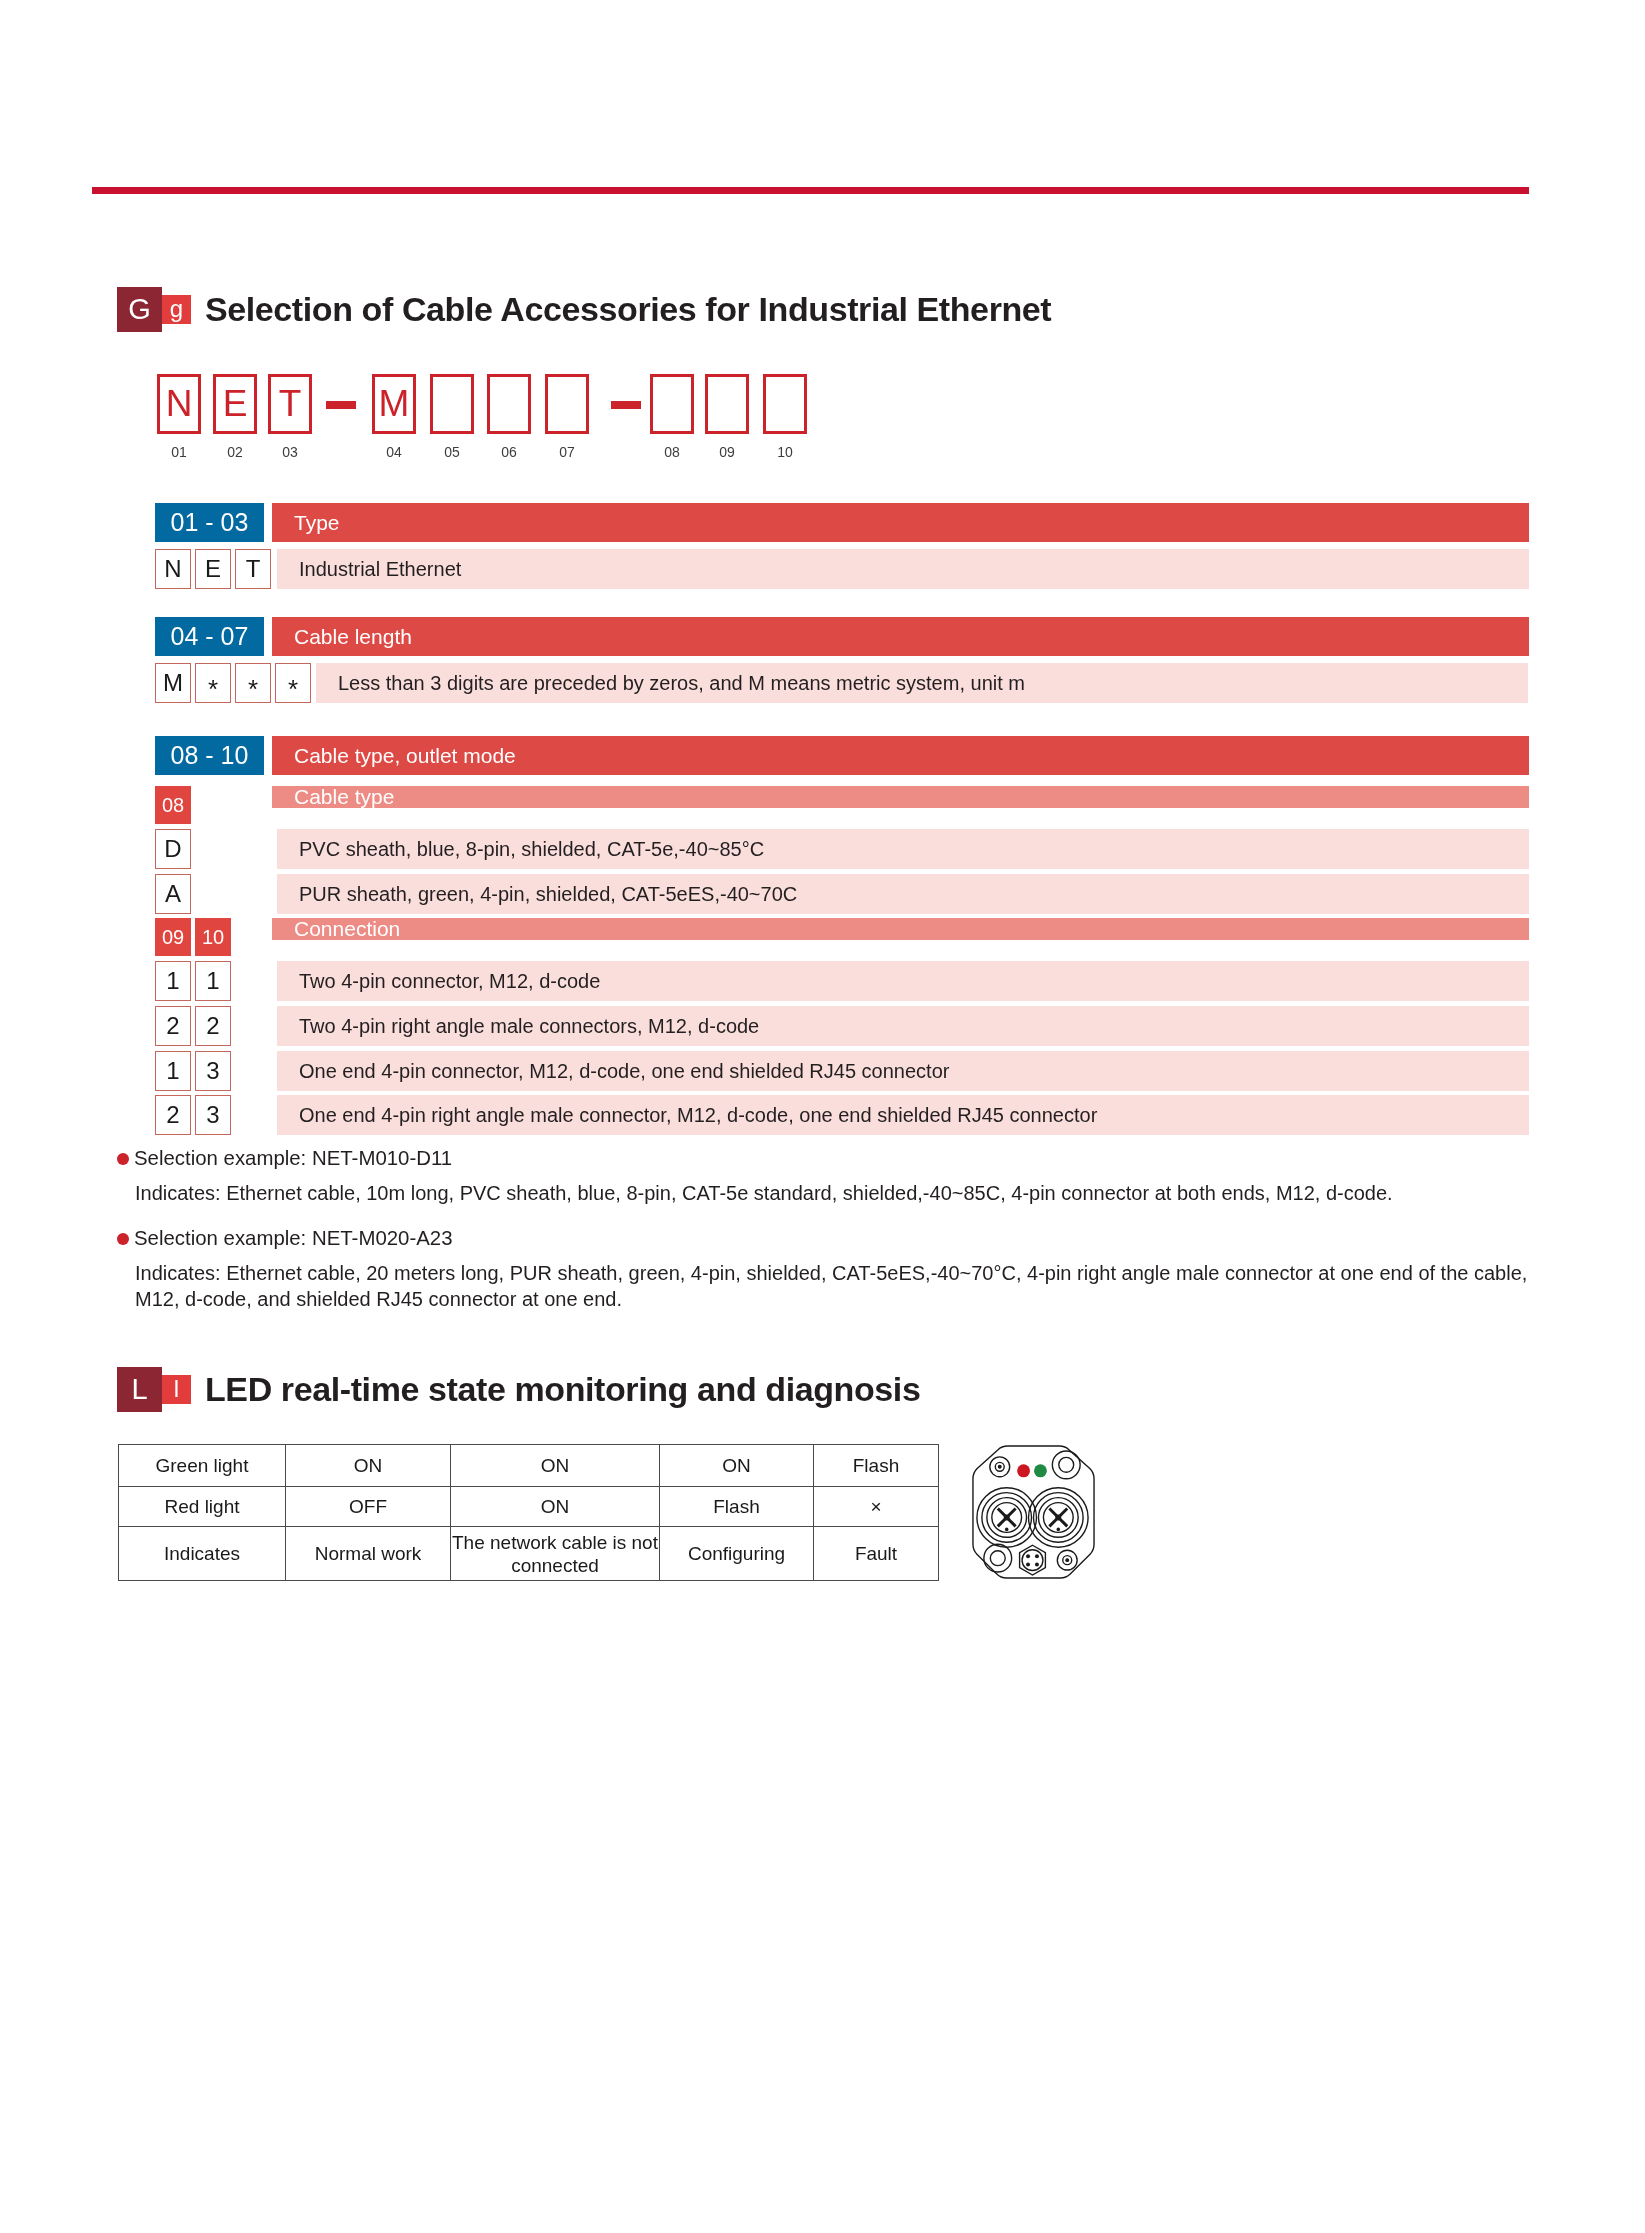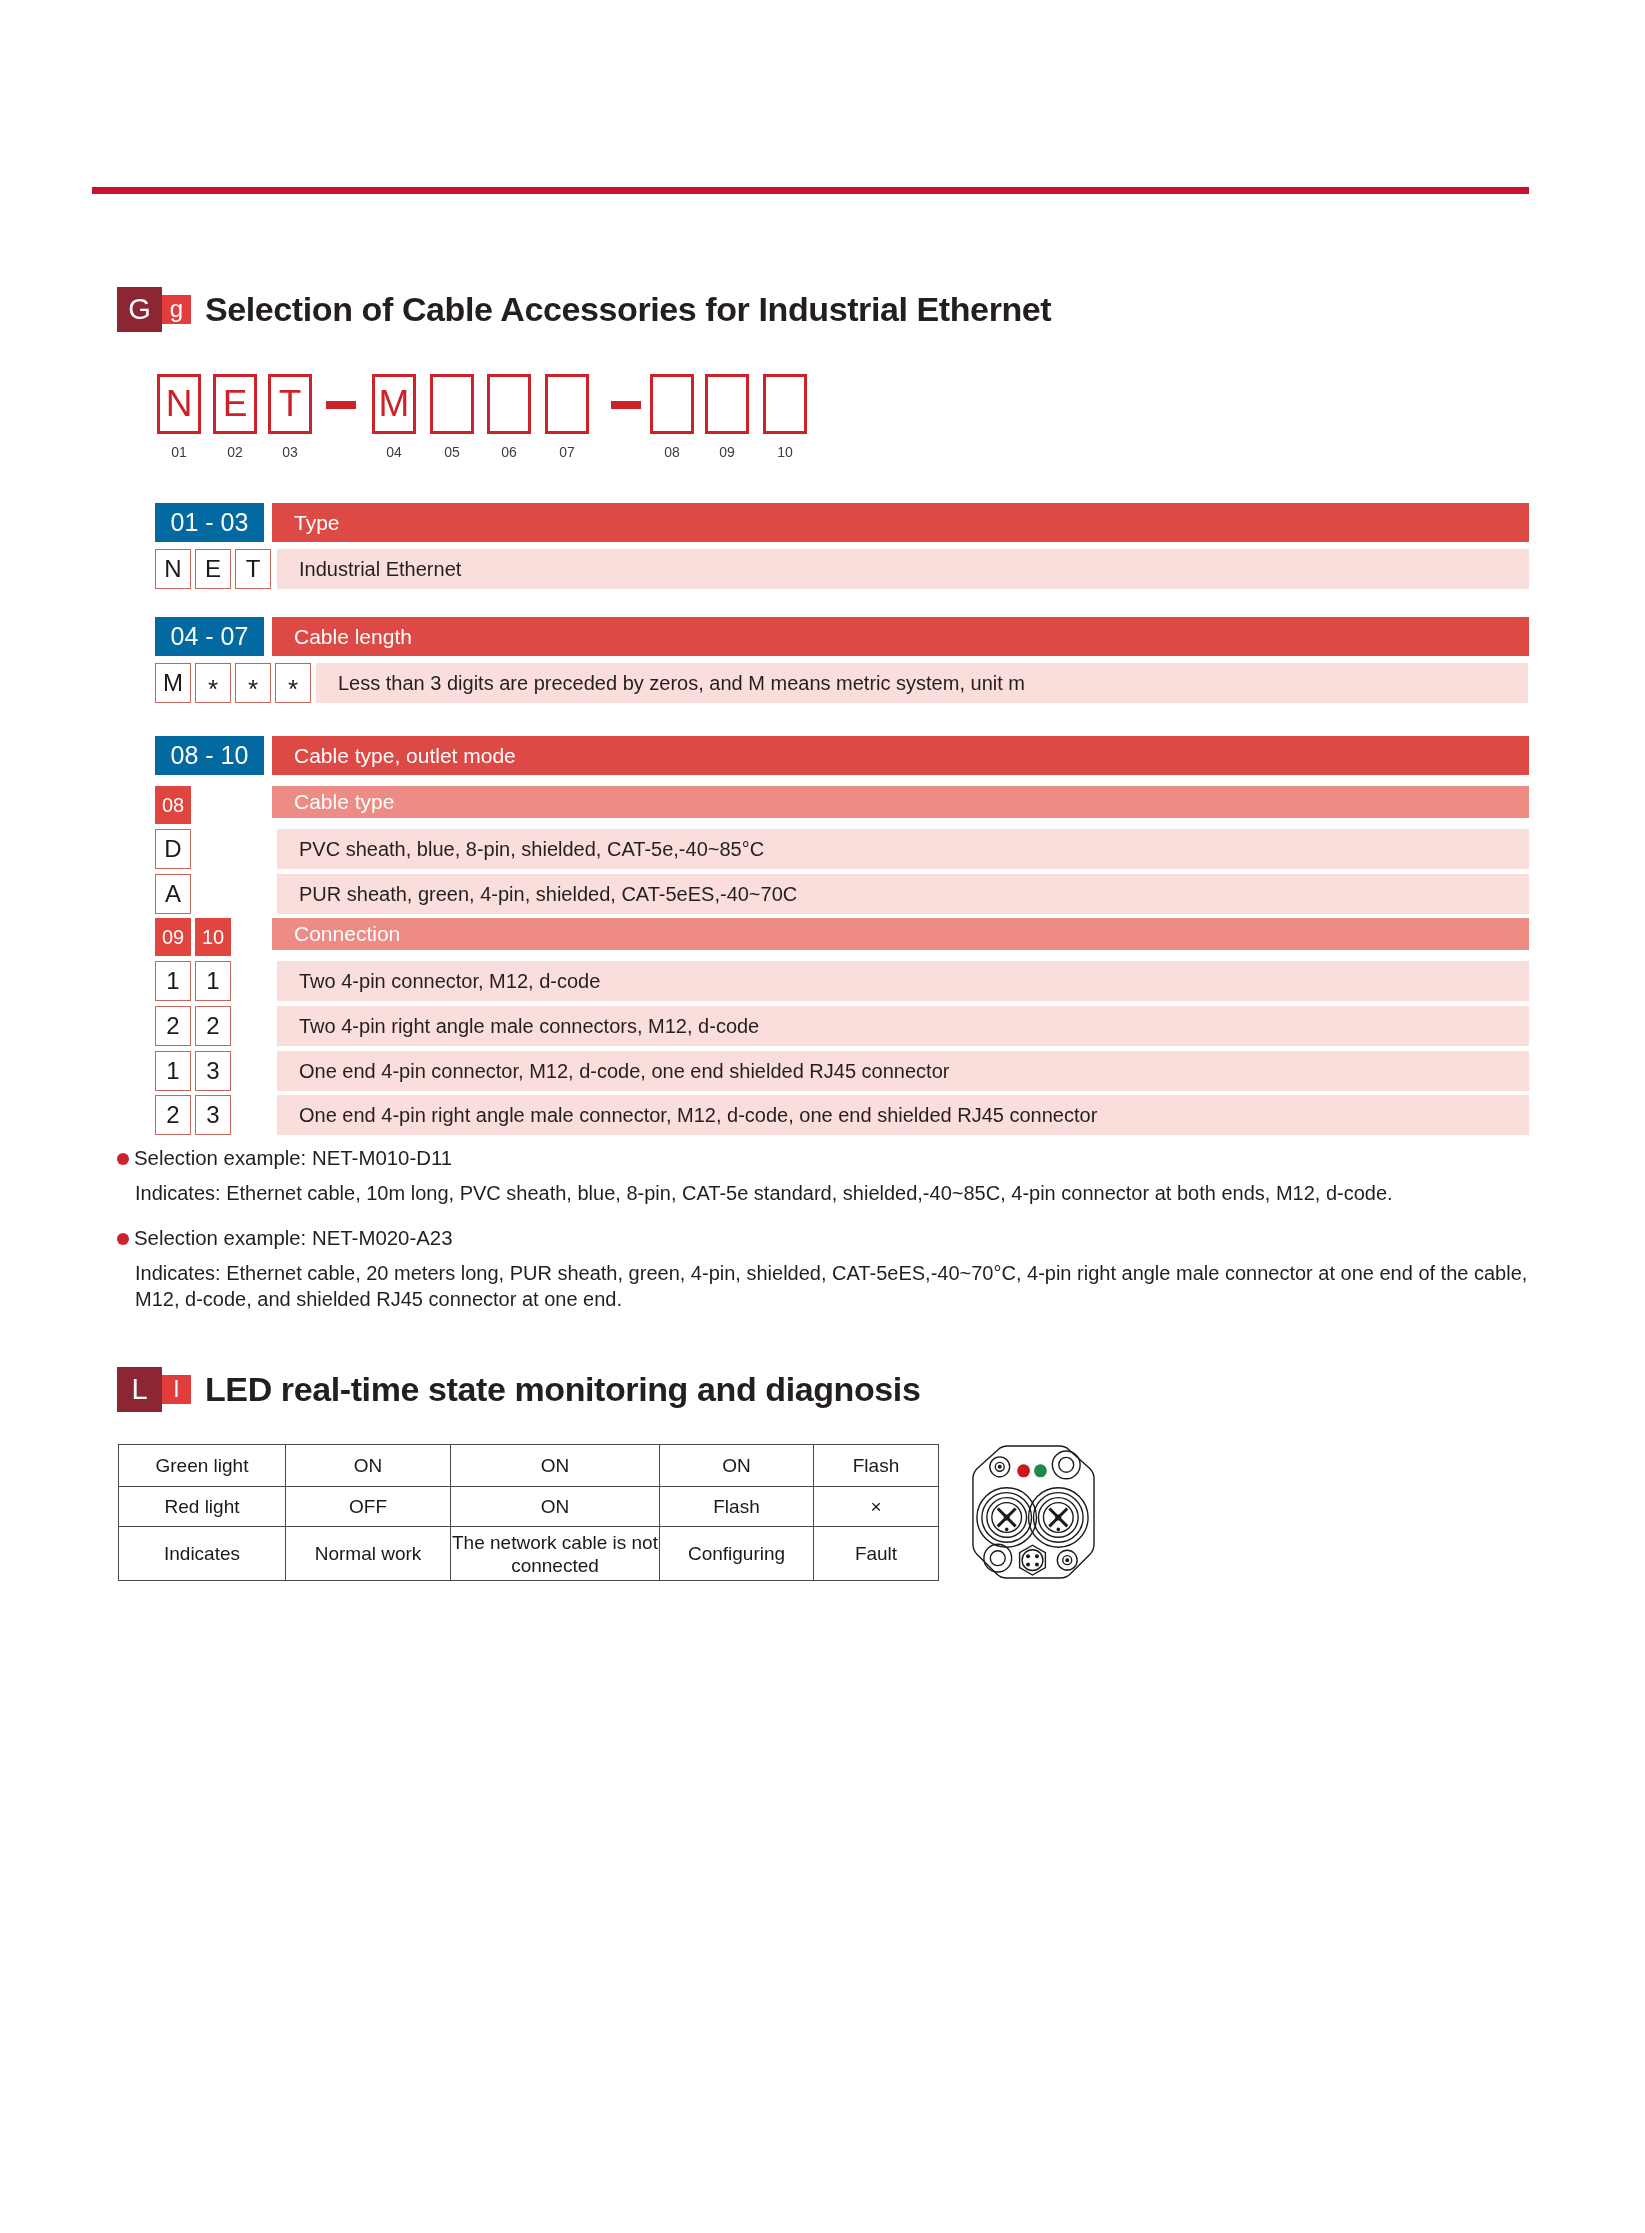--- a/index.html
+++ b/index.html
@@ -25,21 +25,21 @@
   .pn-dash{position:absolute;top:27px;width:30px;height:8px;background:#CC2229;}
   .pn-pos{position:absolute;top:70px;width:44px;text-align:center;font-size:14px;color:#3c3c3c;}
 
   
   .tbl-label{position:absolute;left:155px;width:109px;height:39px;background:#0369a1;color:#fff;
              display:flex;align-items:center;justify-content:center;font-size:25px;}
   .tbl-bar{position:absolute;left:272px;width:1257px;height:39px;background:#DD4944;color:#fff;
            display:flex;align-items:center;padding-left:22px;box-sizing:border-box;font-size:21px;}
   .sub-box{position:absolute;width:36px;height:38px;background:#E1453F;color:#fff;
            display:flex;align-items:center;justify-content:center;font-size:20px;}
-  .sub-bar{position:absolute;left:272px;width:1257px;height:32px;background:#ED8B85;color:#fff;
+  .sub-bar{position:absolute;left:272px;width:1257px;height:22px;background:#ED8B85;color:#fff;
            display:flex;align-items:center;padding-left:22px;box-sizing:border-box;font-size:21px;}
   .code-box{position:absolute;width:36px;height:40px;background:#fff;border:1px solid #C4685E;box-sizing:border-box;
             display:flex;align-items:center;justify-content:center;font-size:24px;color:#1a1a1a;}
   .code-box.star{font-size:26px;}
   .code-box.star span{display:block;transform:translateY(6px);}
   .row-bar{position:absolute;height:40px;background:#FADEDB;color:#231f20;
            display:flex;align-items:center;padding-left:22px;box-sizing:border-box;font-size:20px;}
 
   
   .example-title{position:absolute;left:117px;display:flex;align-items:center;font-size:20.4px;color:#231f20;}

